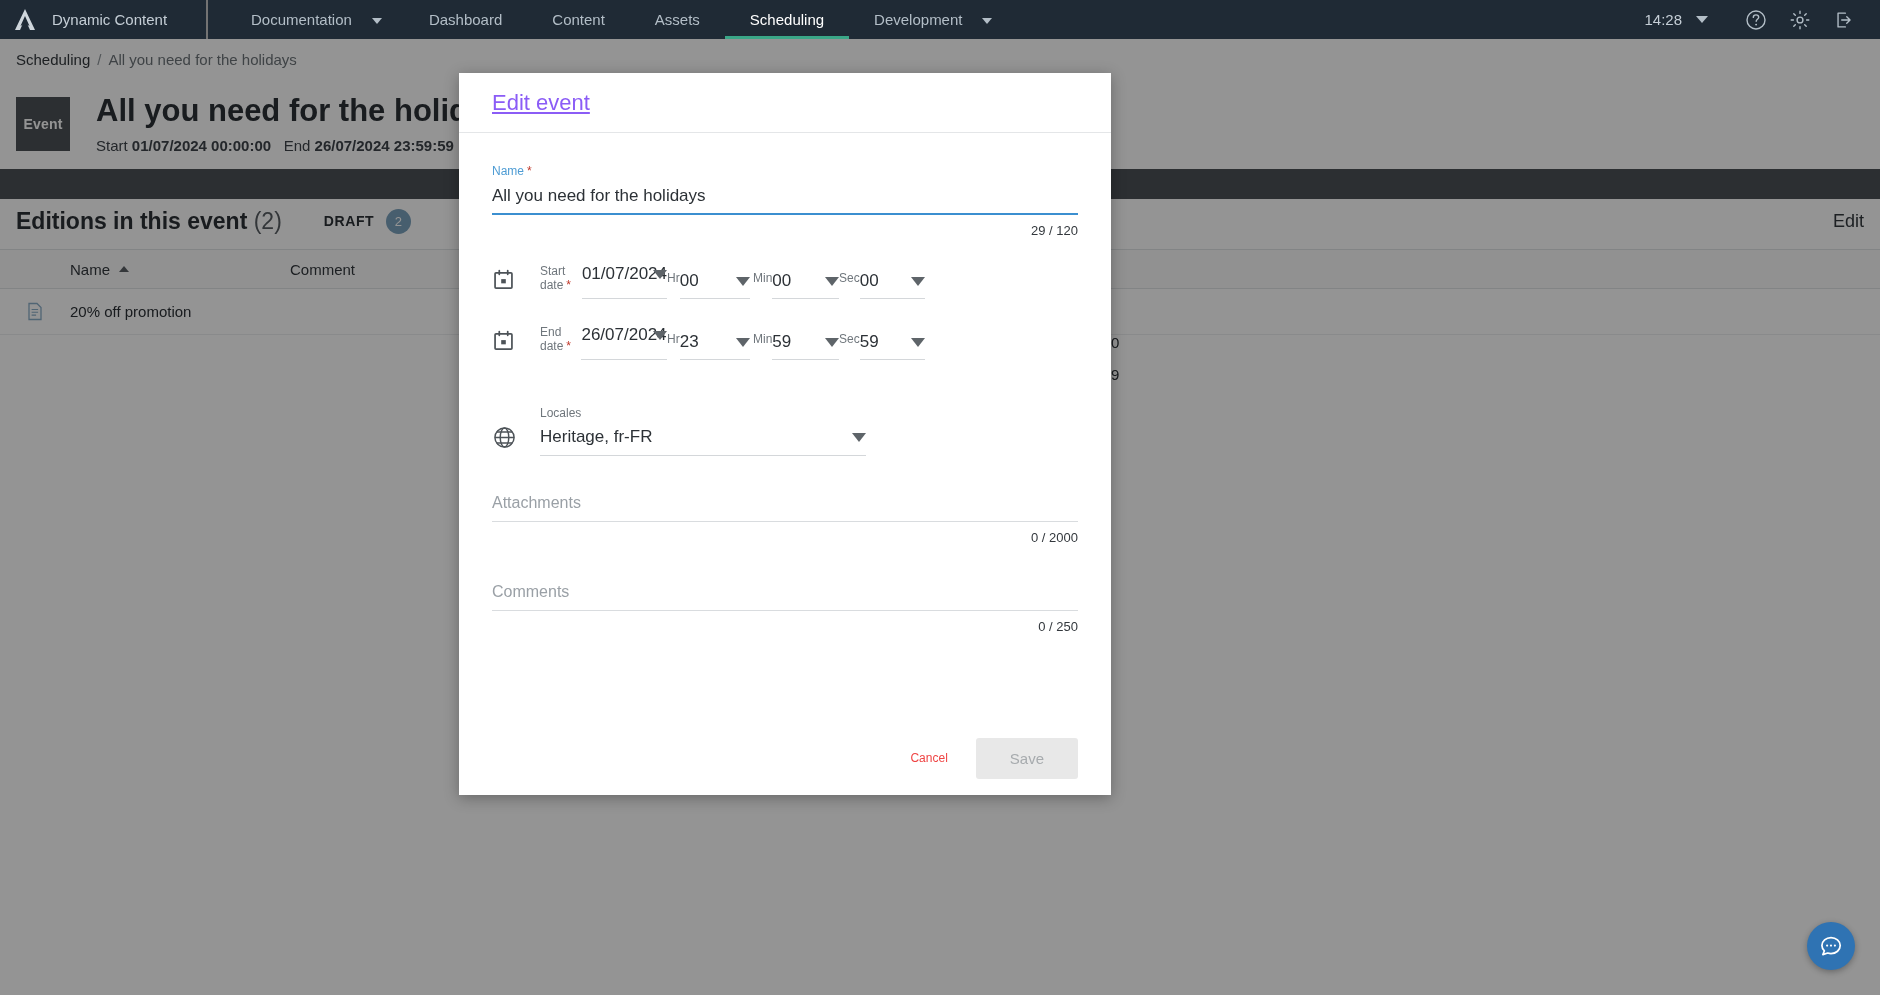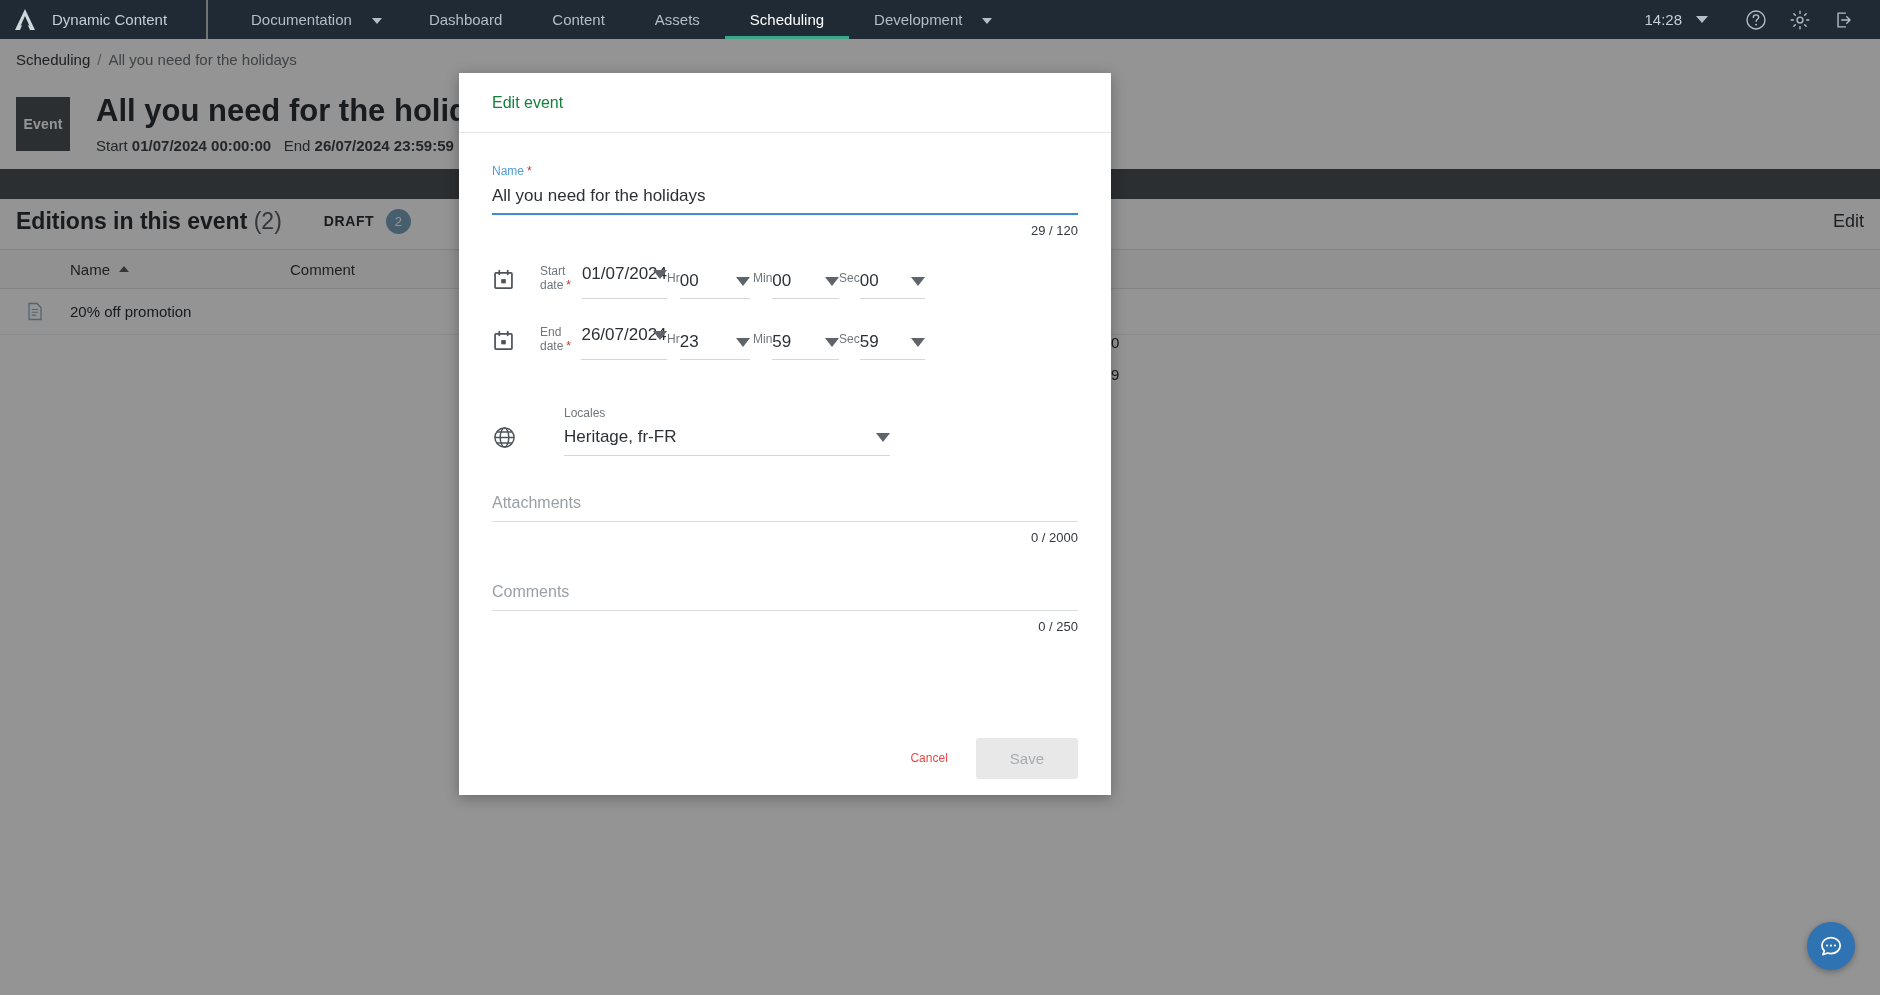--- a/index.html
+++ b/index.html
@@ -142,21 +142,21 @@
   .modal {
     position: absolute; left: 459px; top: 73px; width: 652px; height: 722px;
     background: #fff; z-index: 30;
     box-shadow: 0 3px 14px rgba(0,0,0,0.30);
     display: flex; flex-direction: column;
   }
   .modal-header {
     height: 60px; display: flex; align-items: center; padding: 0 33px;
     border-bottom: 1px solid #e4e6e8;
   }
-  .modal-title { font-size: 16px; color: #15803d; }
+  .modal-title { font-size: 22px; color: #8b5cf6; text-decoration: underline; }
   .modal-body { flex: 1; padding: 30px 33px 0 33px; overflow: hidden; }
   .modal-footer {
     height: 74px; display: flex; align-items: center; justify-content: flex-end;
     gap: 6px; padding: 0 33px;
   }
   .btn-text {
     background: none; border: none; font-family: inherit; font-size: 12px;
     color: #ef4444; padding: 12px 22px; cursor: pointer; border-radius: 3px;
   }
   .btn-disabled {
@@ -192,21 +192,21 @@
   .sel-box.unit-box { width: 70px; }
   .sel-value { font-size: 17px; color: #2c3136; }
   .sel-caret {
     position: absolute; right: 0; top: 6px; width: 0; height: 0;
     border-left: 7px solid transparent; border-right: 7px solid transparent;
     border-top: 9px solid #5e6469;
   }
 
   .locales-row { display: flex; align-items: flex-end; margin-top: 46px; }
   .globe-icon { width: 48px; padding-bottom: 6px; display: flex; align-items: center; }
-  .locales-group { flex: 1; display: flex; flex-direction: column; margin-left: 24px; }
+  .locales-group { flex: 1; display: flex; flex-direction: column; }
   .sel-box.locale-box { width: 326px; padding-bottom: 8px; }
 
   .plain-field { margin-top: 38px; border-bottom: 1px solid #d9dcdf; padding-bottom: 9px; }
   .plain-input {
     width: 100%; border: none; outline: none; background: transparent;
     font-family: inherit; font-size: 16px; color: #2c3136;
   }
   .plain-input::placeholder { color: #9aa0a6; }
 
   

